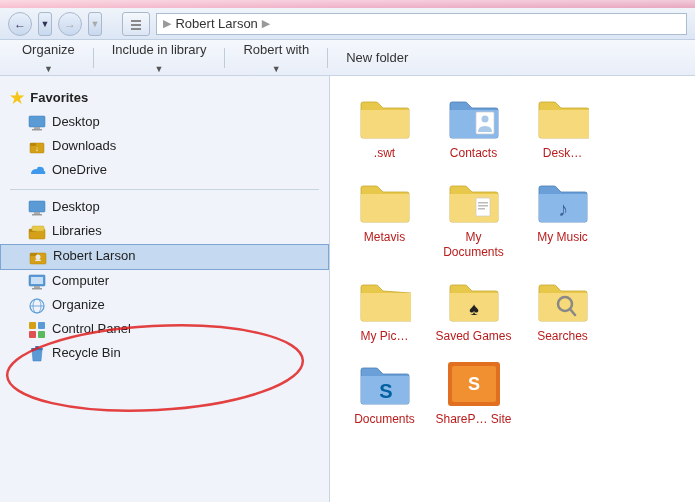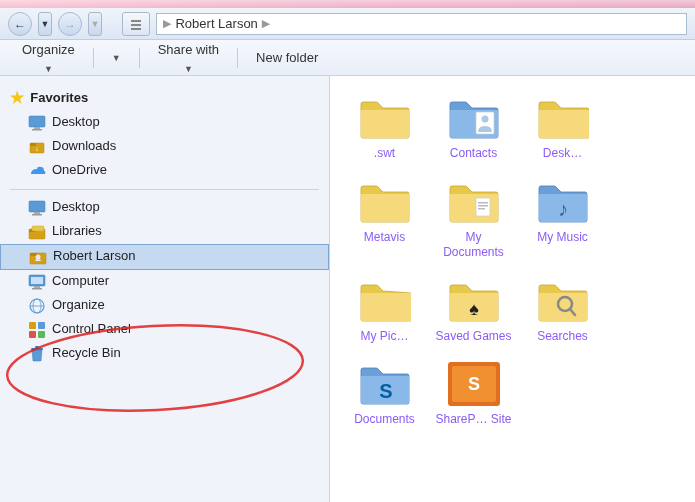--- a/index.html
+++ b/index.html
@@ -167,21 +167,21 @@
     .folder-icon-large {
       width: 52px;
       height: 48px;
       display: flex;
       align-items: center;
       justify-content: center;
       margin-bottom: 4px;
     }
     .folder-label {
       font-size: 12px;
-      color: #8b5cf6;
+      color: #b91c1c;
       word-break: break-word;
       line-height: 1.3;
     }
 
     
     ::-webkit-scrollbar { width: 8px; }
     ::-webkit-scrollbar-track { background: #f0f4fa; }
     ::-webkit-scrollbar-thumb { background: #b0bece; border-radius: 4px; }
   </style>
 </head>
@@ -214,25 +214,26 @@
     </div>
   </div>
 
   <div class="toolbar">
     <button class="toolbar-btn">
       <span>Organize</span>
       <span class="arrow">▼</span>
     </button>
     <div class="toolbar-sep"></div>
     <button class="toolbar-btn">
+      <span>Include in library</span>
       <span class="arrow">▼</span>
     </button>
     <div class="toolbar-sep"></div>
     <button class="toolbar-btn">
-      <span>Share with</span>
+      <span>Robert with</span>
       <span class="arrow">▼</span>
     </button>
     <div class="toolbar-sep"></div>
     <button class="toolbar-btn">
       <span>New folder</span>
     </button>
   </div>
 
   <div class="main-area">
 

